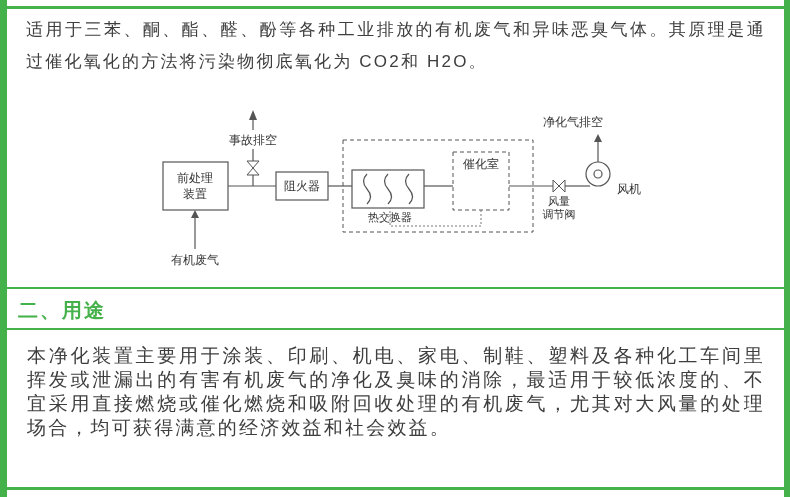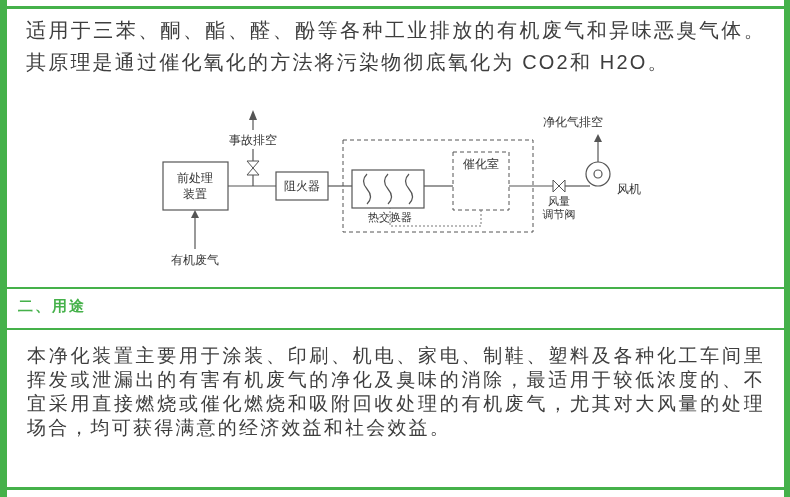--- a/index.html
+++ b/index.html
@@ -14,27 +14,27 @@
   .edge-bar{position:absolute;top:0;height:497px;background:var(--accent);}
   .edge-left{left:0;width:7px;}
   .edge-right{right:0;width:6px;}
   .h-rule{position:absolute;left:0;width:790px;background:var(--accent);}
   .rule-top{top:6px;height:3px;}
   .rule-bottom{top:487px;height:3px;}
   .divider-a{top:287px;height:2px;}
   .divider-b{top:328px;height:2px;}
 
   .intro{position:absolute;left:26px;width:740px;top:14px;margin:0;
-         font-size:20px;line-height:32px;letter-spacing:2.2px;
+         font-size:17px;line-height:32px;letter-spacing:2.2px;
          color:var(--text-color);text-align:justify;}
   .usage{position:absolute;left:27px;width:738px;top:344px;margin:0;
          font-size:19px;line-height:24px;letter-spacing:2.2px;
          color:var(--text-color);text-align:justify;}
   .section-heading{position:absolute;left:18px;top:297px;margin:0;
-         font-size:15px;font-weight:600;letter-spacing:2px;color:var(--accent);}
+         font-size:20px;font-weight:600;letter-spacing:2px;color:var(--accent);}
 
   .diagram{position:absolute;left:145px;top:104px;width:500px;height:172px;}
   .d-line{stroke:var(--line-color);fill:none;stroke-width:1.2;}
   .d-dash{stroke:var(--line-color);fill:none;stroke-width:1;stroke-dasharray:4 3;}
   .d-dot{stroke:#777;fill:none;stroke-width:1;stroke-dasharray:2 2;}
   .d-head{fill:var(--line-color);stroke:none;}
   .d-sym{stroke:var(--line-color);fill:#ffffff;stroke-width:1;}
   .d-text{fill:#333;font-size:12px;font-family:"Liberation Sans","DejaVu Sans",sans-serif;}
   .d-text-sm{fill:#333;font-size:11px;font-family:"Liberation Sans","DejaVu Sans",sans-serif;}
 </style>

